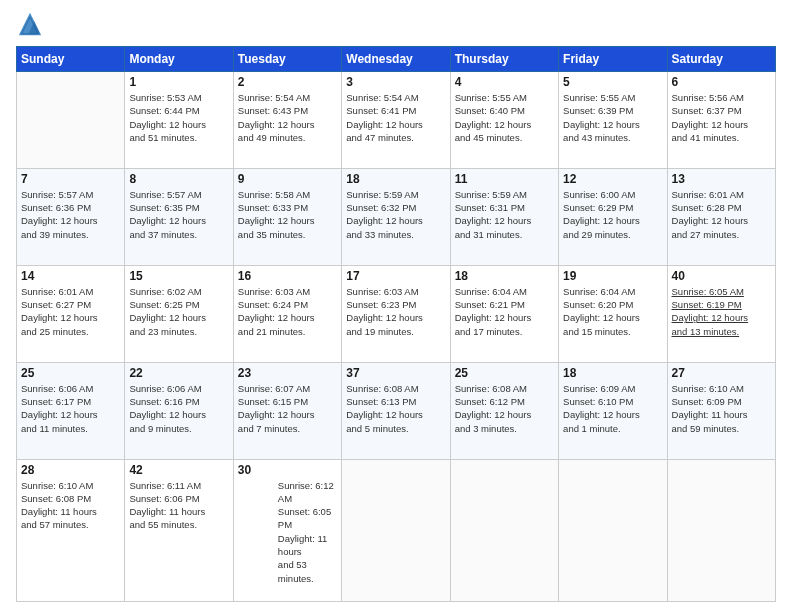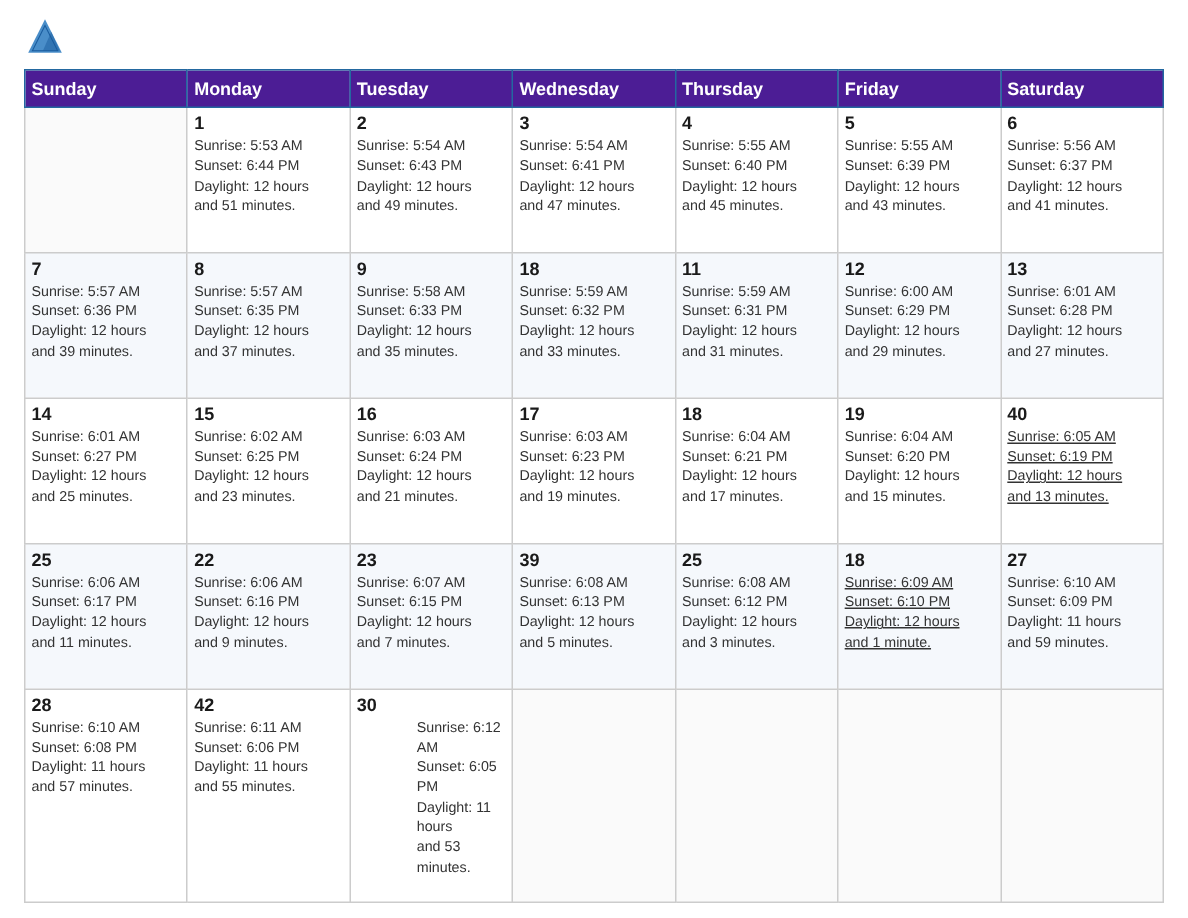--- a/index.html
+++ b/index.html
@@ -48,21 +48,21 @@
       color: #555;
     }
     .calendar {
       border: 1px solid #ccc;
       border-collapse: collapse;
       width: 100%;
       flex: 1;
       table-layout: fixed;
     }
     .calendar th {
-      background-color: #4c1d95;
+      background-color: #1d4ed8;
       color: #fff;
       font-size: 12px;
       font-weight: bold;
       padding: 5px 4px;
       text-align: left;
       border: 1px solid #2368a0;
     }
     .calendar td {
       border: 1px solid #ccc;
       vertical-align: top;
@@ -283,36 +283,36 @@
 and 9 minutes.</div>
           </td>
           <td>
             <div class="day-num">23</div>
             <div class="day-info" style="white-space: pre-line;">Sunrise: 6:07 AM
 Sunset: 6:15 PM
 Daylight: 12 hours
 and 7 minutes.</div>
           </td>
           <td>
-            <div class="day-num">39</div>
+            <div class="day-num">37</div>
             <div class="day-info" style="white-space: pre-line;">Sunrise: 6:08 AM
 Sunset: 6:13 PM
 Daylight: 12 hours
 and 5 minutes.</div>
           </td>
           <td>
             <div class="day-num">25</div>
             <div class="day-info" style="white-space: pre-line;">Sunrise: 6:08 AM
 Sunset: 6:12 PM
 Daylight: 12 hours
 and 3 minutes.</div>
           </td>
           <td>
             <div class="day-num">18</div>
-            <div class="day-info" style="white-space: pre-line; text-decoration: underline;">Sunrise: 6:09 AM
+            <div class="day-info" style="white-space: pre-line;">Sunrise: 6:09 AM
 Sunset: 6:10 PM
 Daylight: 12 hours
 and 1 minute.</div>
           </td>
           <td>
             <div class="day-num">27</div>
             <div class="day-info" style="white-space: pre-line;">Sunrise: 6:10 AM
 Sunset: 6:09 PM
 Daylight: 11 hours
 and 59 minutes.</div>

